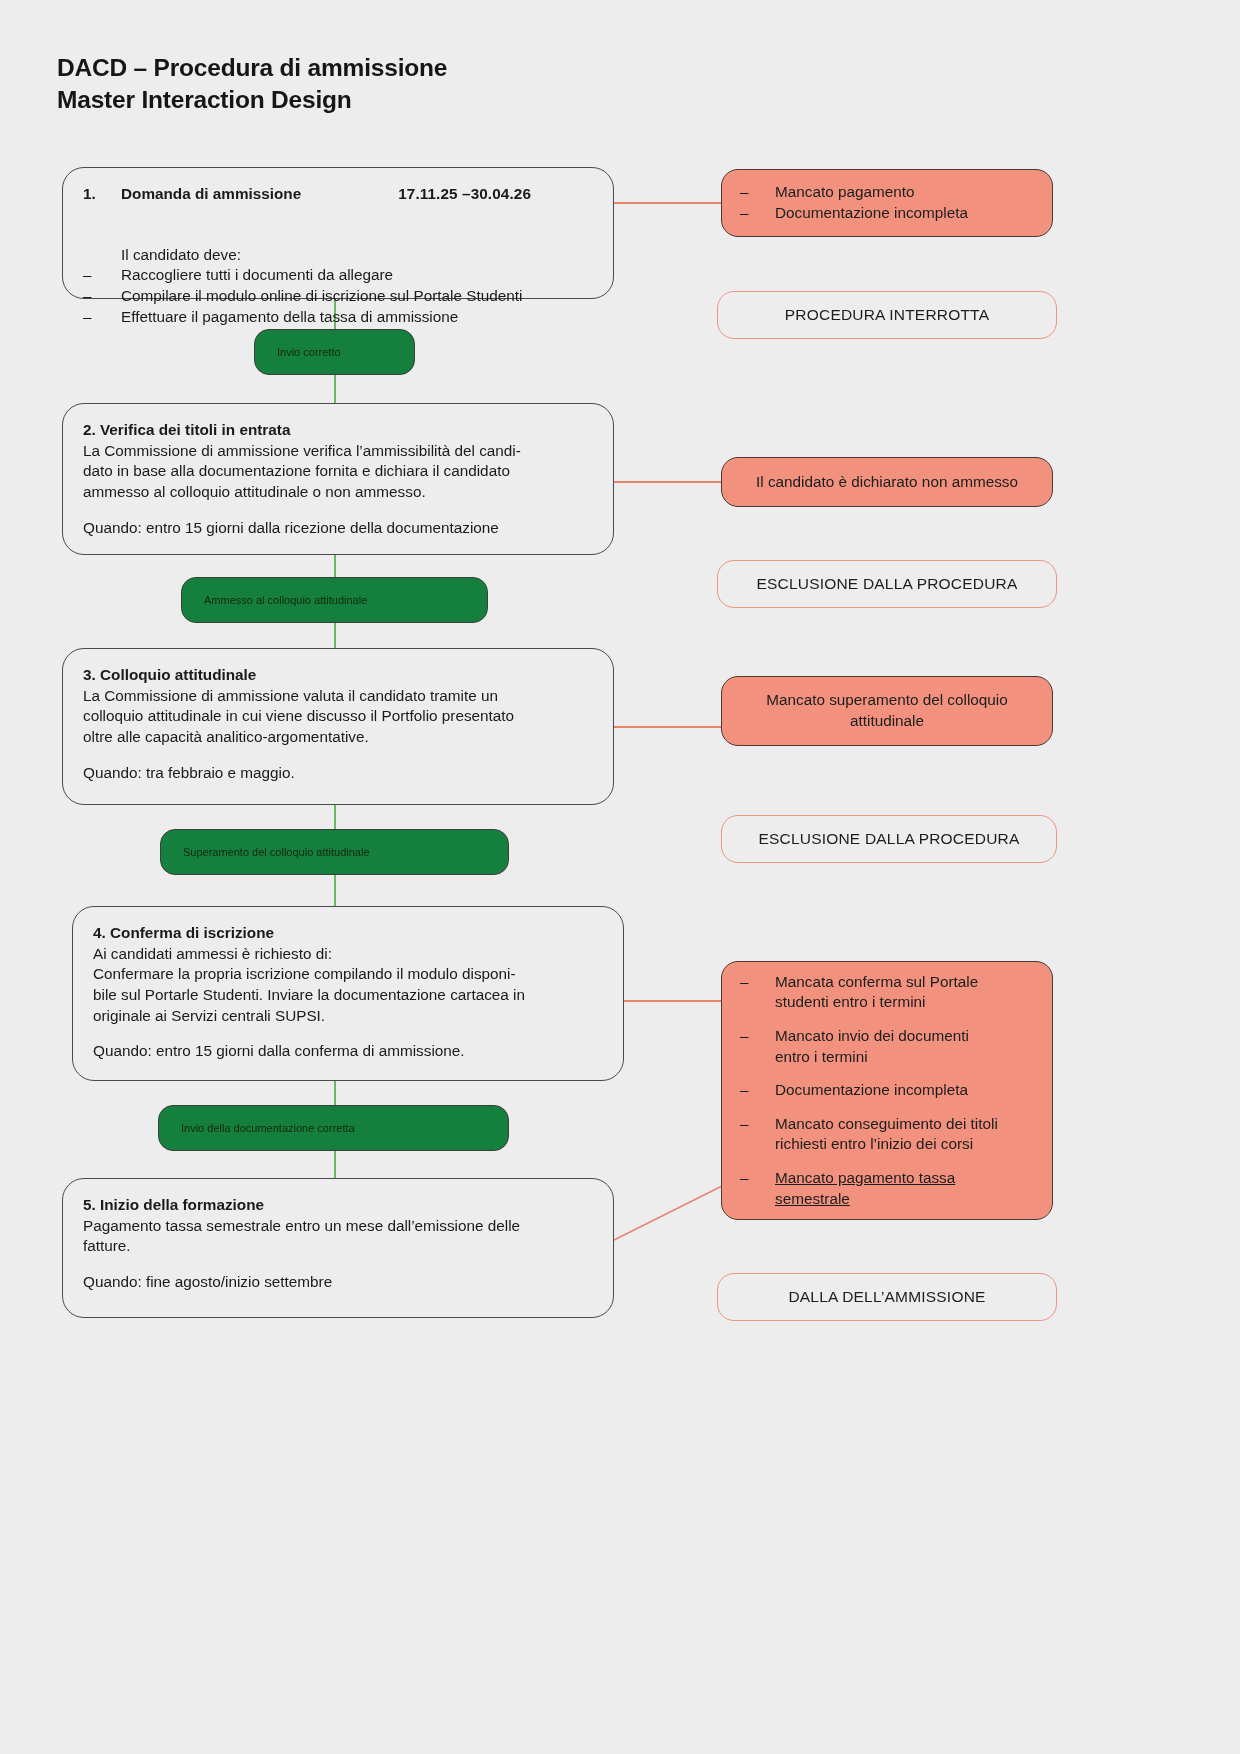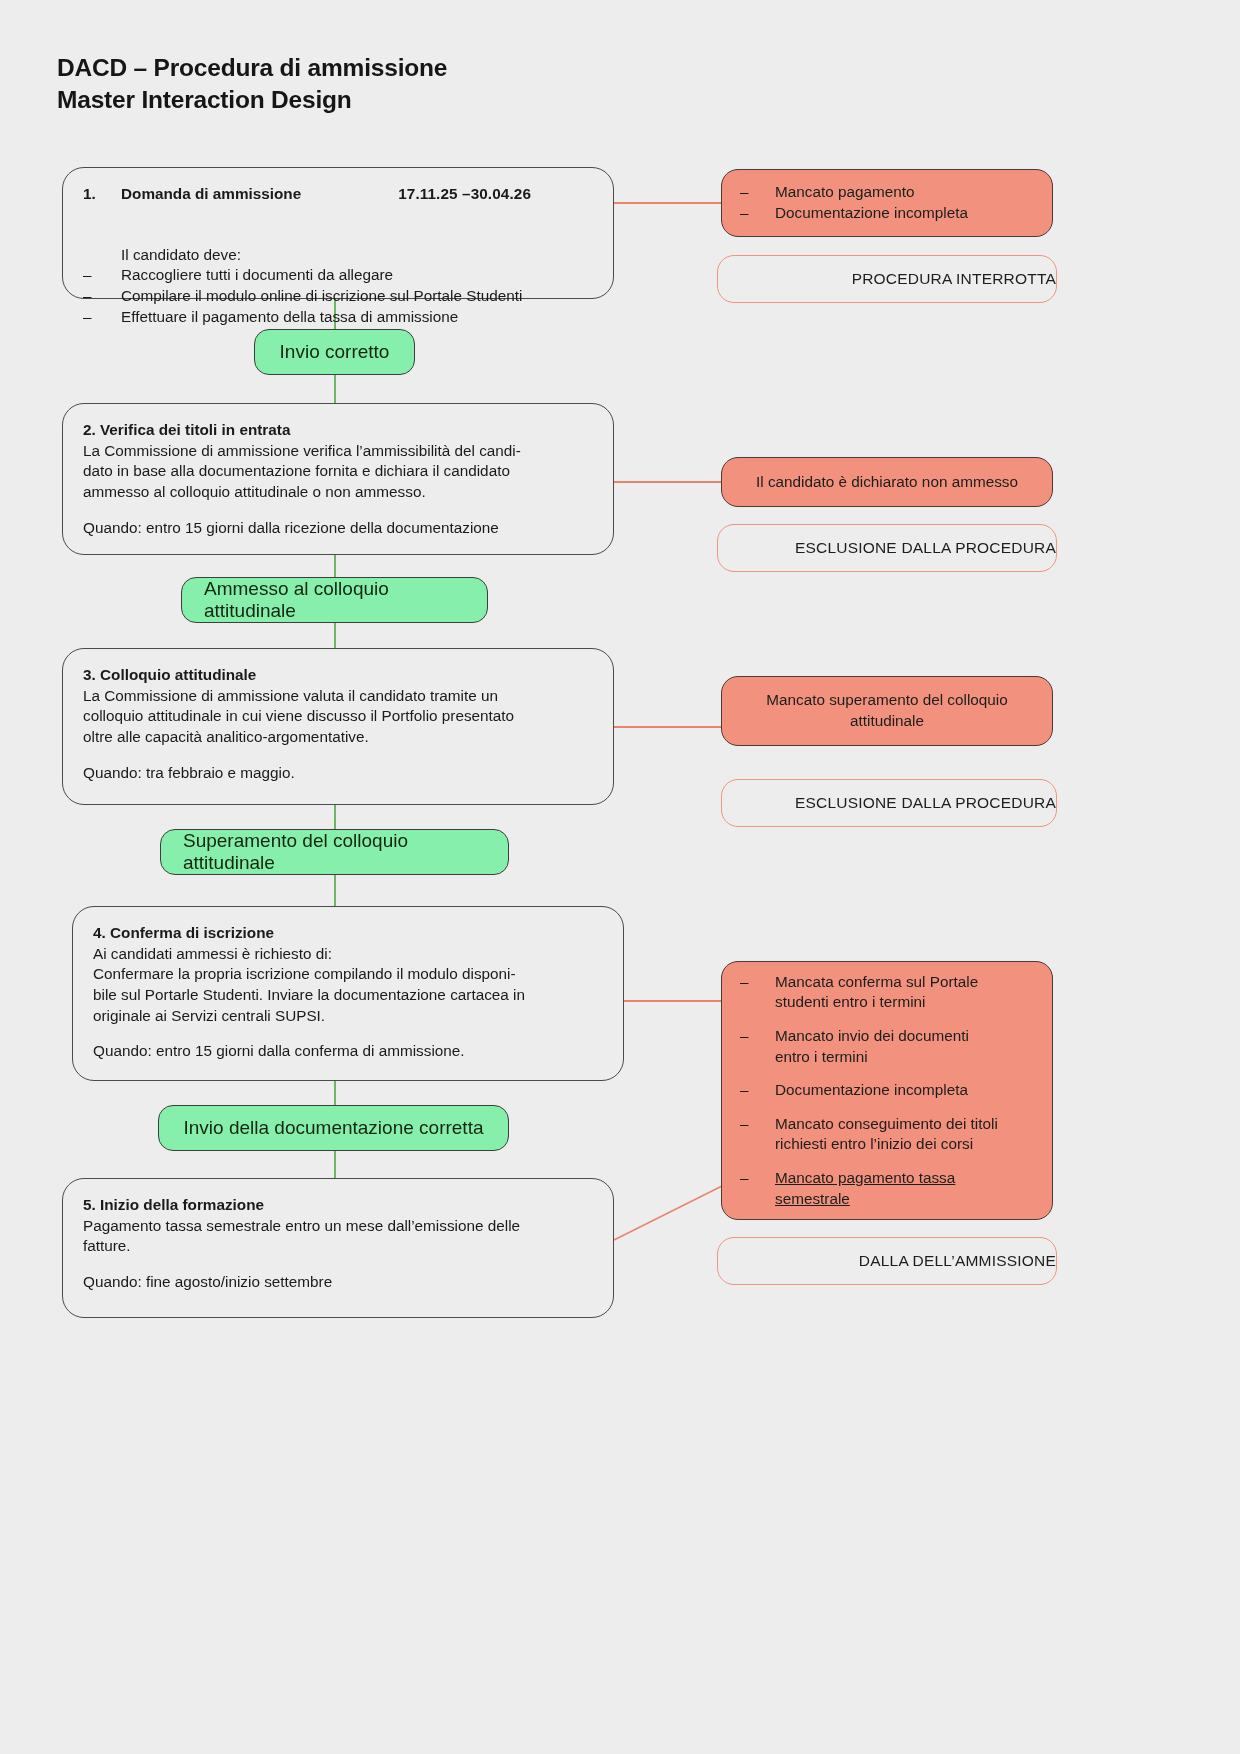--- a/index.html
+++ b/index.html
@@ -45,25 +45,25 @@
   .row1 .dates { flex: none; padding-right: 62px; letter-spacing: 0.1px; margin-left: 38px;}
   .indent { padding-left: 38px; margin-top: 40px; }
   .dashrow { display: flex; }
   .dashrow .dash { width: 38px; flex: none; }
   .dashrow .txt { flex: 1; }
   .gap { height: 15px; }
 
   
   .pill {
     position: absolute;
-    background: #86efac;
+    background: #15803d;
     border: 1.4px solid #3d3d3d;
     border-radius: 15px;
-    display: flex; align-items: center; justify-content: center;
-    font-size: 19px; color: #14270f;
+    display: flex; align-items: center; justify-content: flex-start;
+    font-size: 11px; color: #14270f;
     padding: 0 22px;
   }
 
   
   .redbox {
     position: absolute;
     background: #f2917e;
     border: 1.4px solid #4a3a36;
     border-radius: 17px;
     font-size: 15.3px;
@@ -79,23 +79,24 @@
   .rb-item .dash { width: 35px; flex: none; }
   .rb-item .txt { flex: 1; }
   .rb-spaced .rb-item { margin-bottom: 13px; }
   .rb-spaced .rb-item:last-child { margin-bottom: 0; }
 
   .outbox {
     position: absolute;
     background: transparent;
     border: 1.4px solid #ef9580;
     border-radius: 17px;
-    display: flex; align-items: center; justify-content: flex-end;
+    display: flex; align-items: center; justify-content: center;
     font-size: 15.5px; letter-spacing: 0.2px;
     color: #1d1d1d;
+    margin-top: 36px;
   }
 </style>
 </head>
 <body>
 
 <div id="canvas">
 
   <div class="title">DACD – Procedura di ammissione
 Master Interaction Design</div>
 

